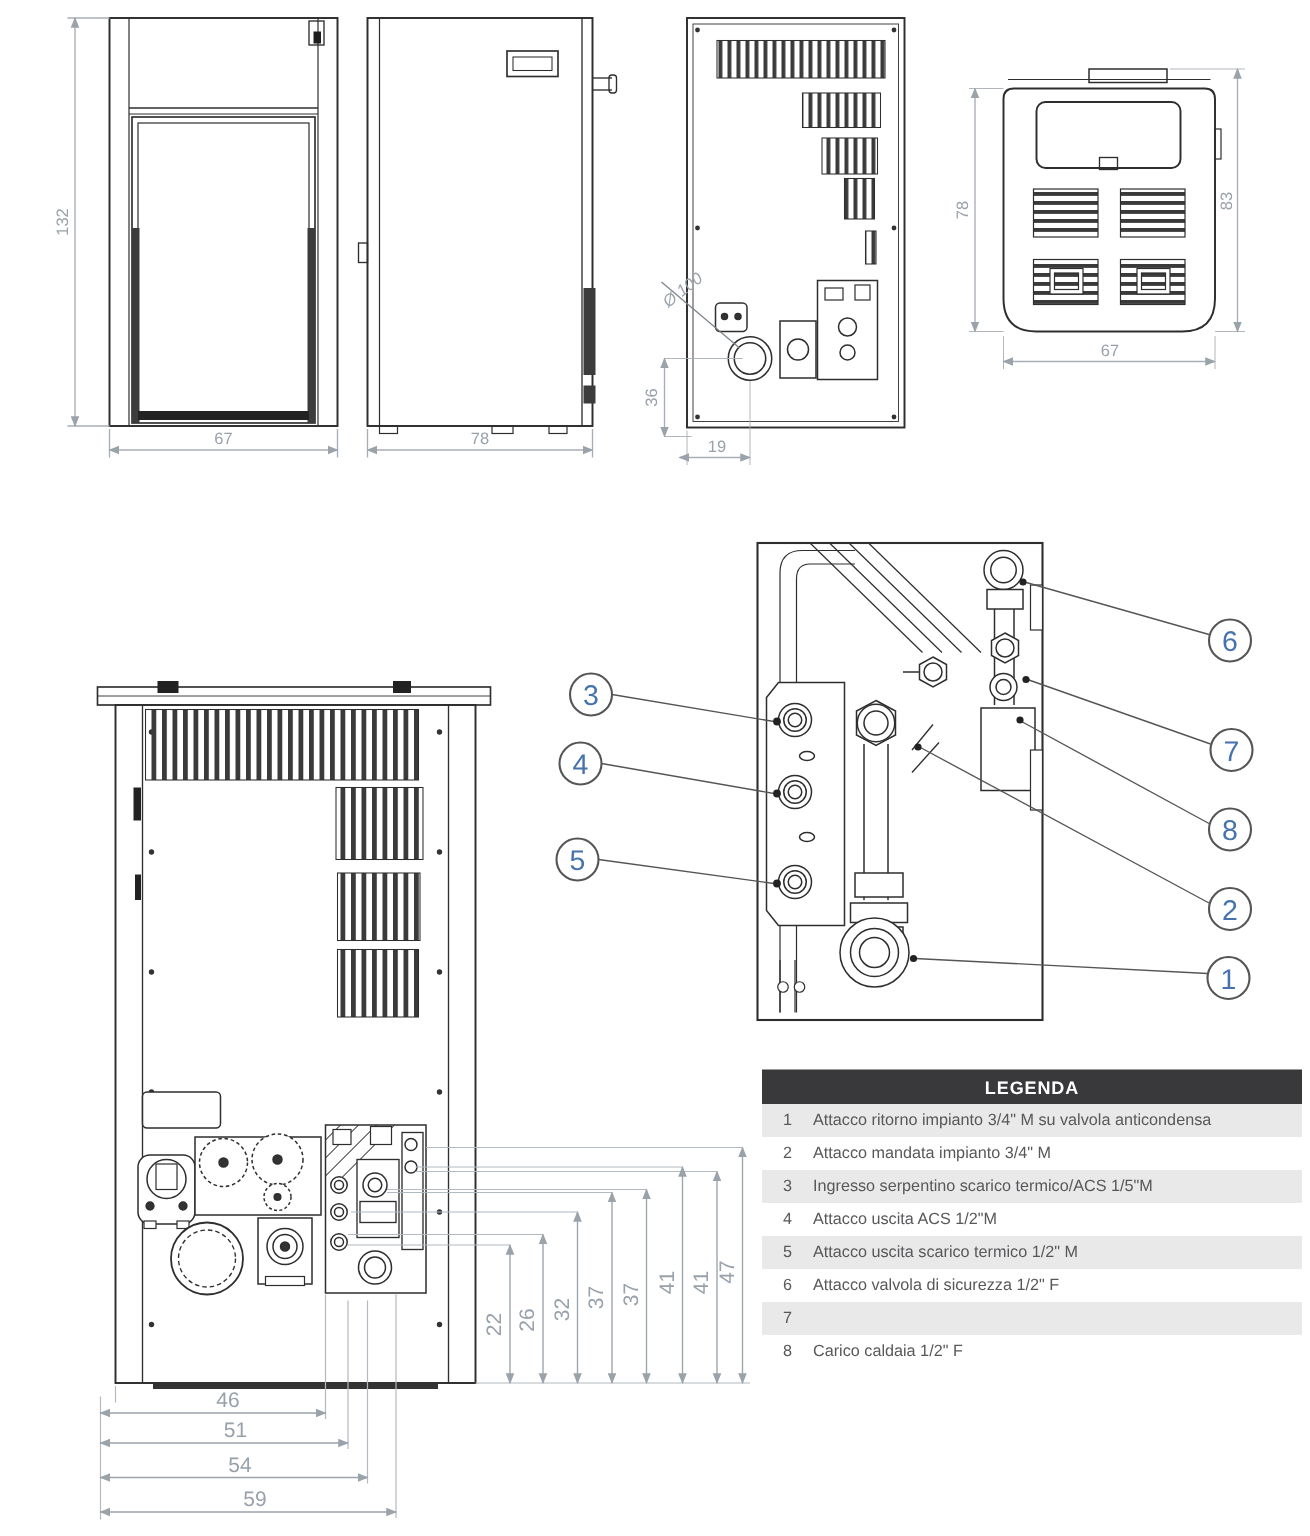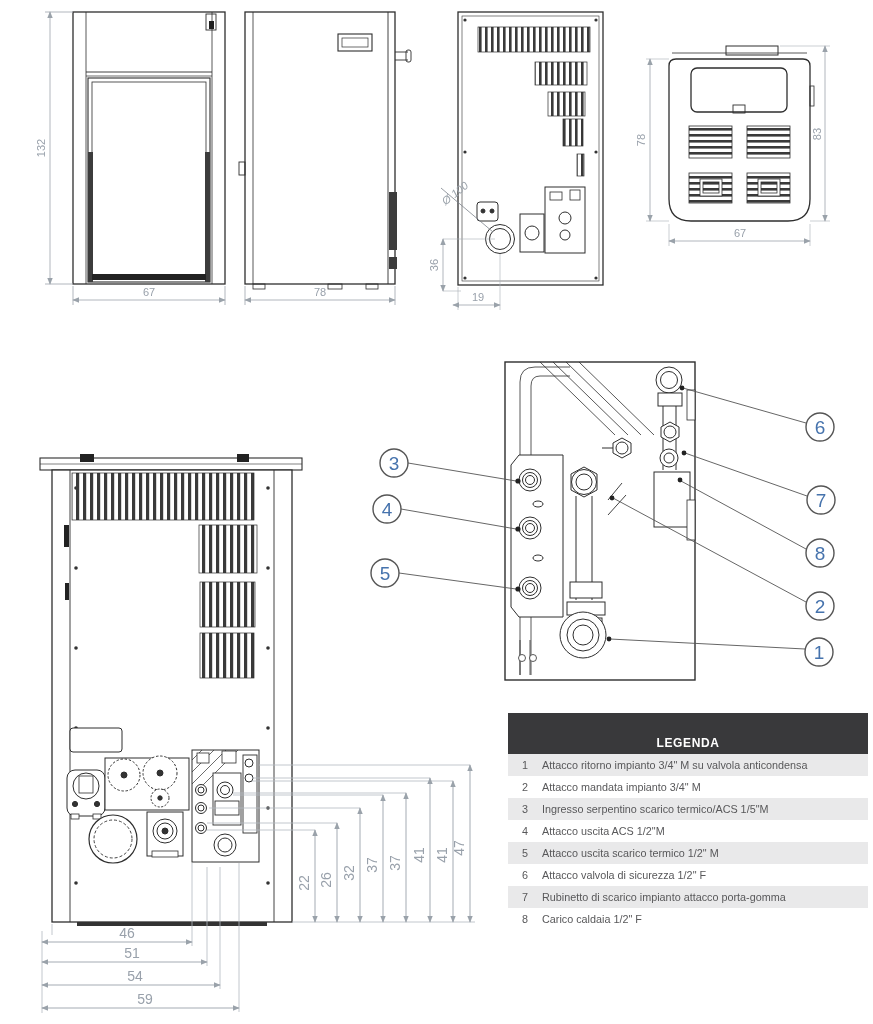--- a/index.html
+++ b/index.html
@@ -8,21 +8,21 @@
   .view{position:absolute;}
   svg{display:block;overflow:visible;}
   svg text{font-family:"Liberation Sans",sans-serif;}
   .dim-text{fill:#99a1ab;font-size:11px;}
   .dim-text-lg{fill:#99a1ab;font-size:14px;}
   .callout-num{fill:#4673ad;font-size:19px;}
   .flue-label{fill:#9aa2aa;font-size:11px;font-style:italic;}
   
   .legend{position:absolute;left:508px;top:713px;width:360px;}
   .legend-header{background:#39393b;color:#ffffff;text-align:center;font-size:12px;
-                 font-weight:bold;letter-spacing:.6px;padding:23px 0 4px 0;}
+                 font-weight:bold;letter-spacing:.6px;padding:5px 0 4px 0;}
   .legend-row{display:flex;align-items:flex-start;font-size:10.8px;line-height:1.3;
               color:#58585a;padding:4px 8px 4px 0;}
   .legend-row.alt{background:#e9e9ea;}
   .legend-num{width:34px;flex:0 0 34px;text-align:center;}
   .legend-text{flex:1;}
 </style>
 </head>
 <body>
 
 <div class="canvas">
@@ -340,21 +340,21 @@
         <g>
           <line x1="435" y1="299" x2="240" y2="289" stroke="#555" stroke-width="0.9"></line>
           <circle cx="239" cy="289" r="2.4" fill="#222"></circle>
           <circle cx="449" cy="302" r="14" fill="#ffffff" stroke="#555" stroke-width="1.4"></circle>
           <text class="callout-num" text-anchor="middle" x="449" y="309">1</text>
         </g>
       </g>
     </svg>
   </div>
 
-  <div class="view" style="left:27px;top:443px;">
+  <div class="view" style="left:52px;top:443px;">
     <svg width="450" height="581" viewBox="0 0 450 581">
       <defs>
         <marker id="rvA" viewBox="0 0 10 10" refX="9" refY="5" markerWidth="8" markerHeight="8" orient="auto-start-reverse">
           <path d="M0,1 L10,5 L0,9 z" fill="#9aa2aa"></path>
         </marker>
         <pattern id="rvSlats" width="7" height="10" patternUnits="userSpaceOnUse">
           <rect x="0" y="0" width="3.2" height="10" fill="#3a3a3a"></rect>
         </pattern>
       </defs>
 
@@ -534,21 +534,20 @@
     <div class="legend-row alt">
       <div class="legend-num">5</div>
       <div class="legend-text">Attacco uscita scarico termico 1/2" M</div>
     </div>
     <div class="legend-row">
       <div class="legend-num">6</div>
       <div class="legend-text">Attacco valvola di sicurezza 1/2" F</div>
     </div>
     <div class="legend-row alt">
       <div class="legend-num">7</div>
-      <div class="legend-text">Rubinetto di scarico impianto attacco porta-gomma</div>
     </div>
     <div class="legend-row">
       <div class="legend-num">8</div>
       <div class="legend-text">Carico caldaia 1/2" F</div>
     </div>
   </div>
 
 </div>
 
 </body></html>

